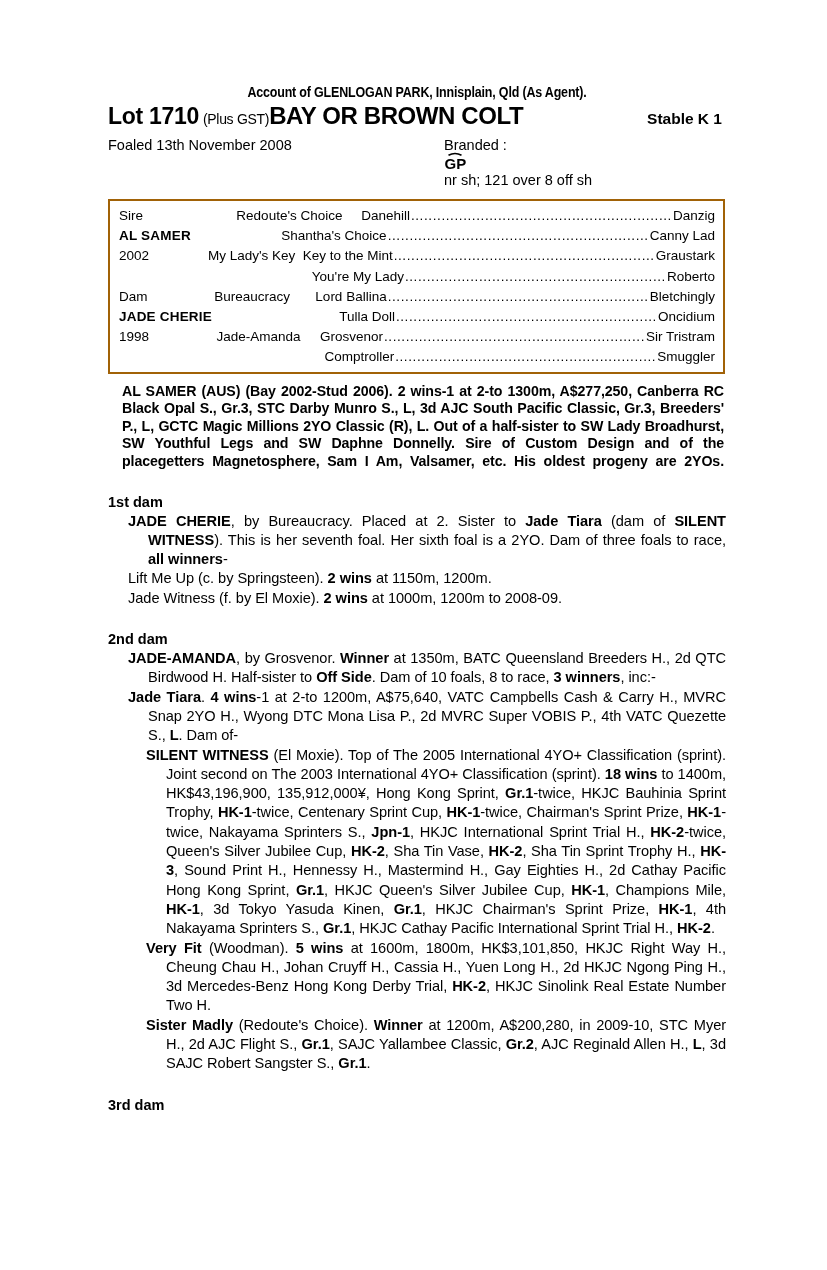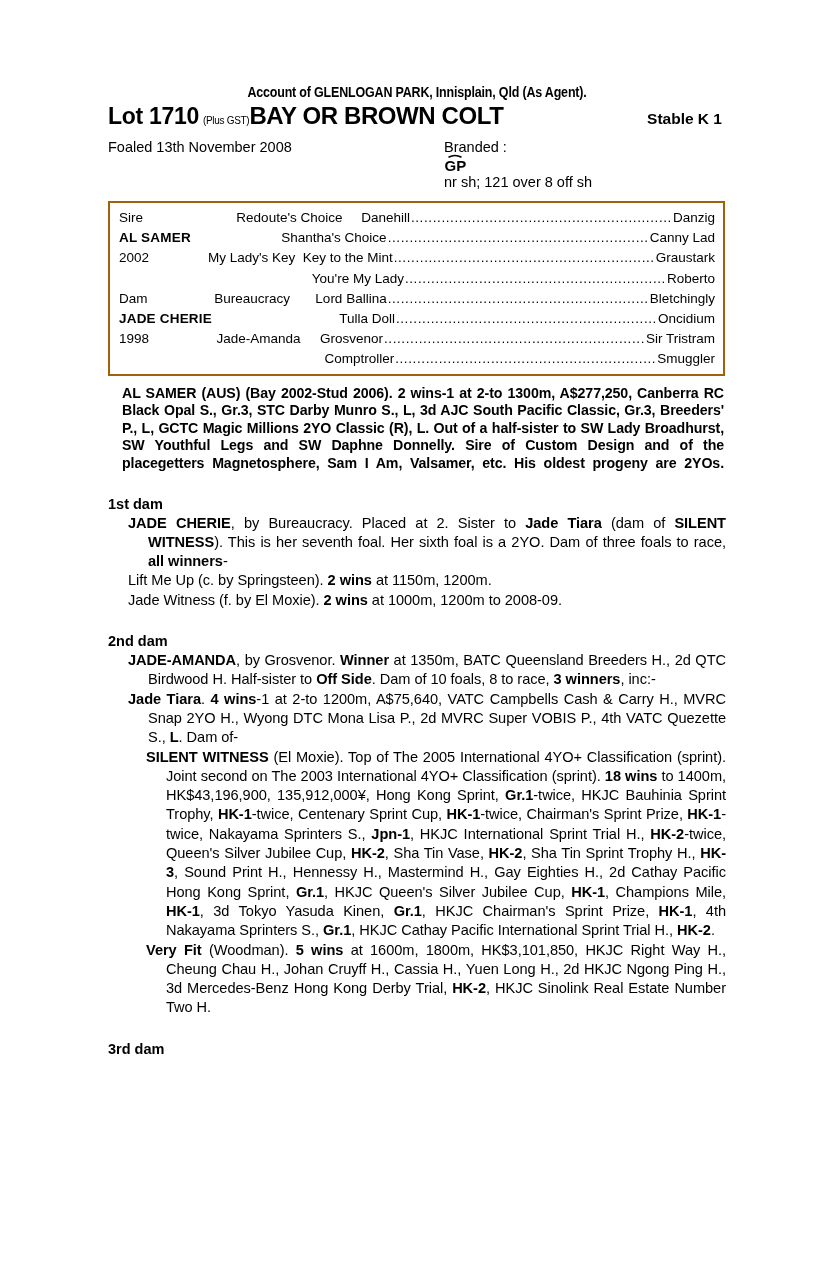--- a/index.html
+++ b/index.html
@@ -47,21 +47,21 @@
     white-space: nowrap;
     line-height: 26px;
     margin-bottom: 1px;
   }
   .lot-no {
     font-size: 23px;
     font-weight: bold;
     letter-spacing: -0.3px;
   }
   .plus-gst {
-    font-size: 10px;
+    font-size: 14px;
     font-weight: normal;
     letter-spacing: -0.3px;
     margin-left: 4px;
   }
   .colt-desc {
     font-size: 24px;
     font-weight: bold;
     letter-spacing: -0.4px;
   }
   .stable {
@@ -263,17 +263,18 @@
   <div class="sec-head">1st dam</div>
   <p class="j hang2"><b>JADE CHERIE</b>, by Bureaucracy. Placed at 2. Sister to <b>Jade Tiara</b> (dam of <b>SILENT WITNESS</b>). This is her seventh foal. Her sixth foal is a 2YO. Dam of three foals to race, <b>all winners</b>-</p>
   <p class="j hang3" style="padding-left:20px;text-indent:0;">Lift Me Up (c. by Springsteen). <b>2 wins</b> at 1150m, 1200m.</p>
   <p class="j hang3" style="padding-left:20px;text-indent:0;">Jade Witness (f. by El Moxie). <b>2 wins</b> at 1000m, 1200m to 2008-09.</p>
 
   <div class="sec-head">2nd dam</div>
   <p class="j hang2"><b>JADE-AMANDA</b>, by Grosvenor. <b>Winner</b> at 1350m, BATC Queensland Breeders H., 2d QTC Birdwood H. Half-sister to <b>Off Side</b>. Dam of 10 foals, 8 to race, <b>3 winners</b>, inc:-</p>
   <p class="j" style="padding-left:40px;text-indent:-20px;"><b>Jade Tiara</b>. <b>4 wins</b>-1 at 2-to 1200m, A$75,640, VATC Campbells Cash &amp; Carry H., MVRC Snap 2YO H., Wyong DTC Mona Lisa P., 2d MVRC Super VOBIS P., 4th VATC Quezette S., <b>L</b>. Dam of-</p>
   <p class="j" style="padding-left:58px;text-indent:-20px;"><b><b>SILENT WITNESS</b></b> (El Moxie). Top of The 2005 International 4YO+ Classification (sprint). Joint second on The 2003 International 4YO+ Classification (sprint). <b>18 wins</b> to 1400m, HK$43,196,900, 135,912,000¥, Hong Kong Sprint, <b>Gr.1</b>-twice, HKJC Bauhinia Sprint Trophy, <b>HK-1</b>-twice, Centenary Sprint Cup, <b>HK-1</b>-twice, Chairman's Sprint Prize, <b>HK-1</b>-twice, Nakayama Sprinters S., <b>Jpn-1</b>, HKJC International Sprint Trial H., <b>HK-2</b>-twice, Queen's Silver Jubilee Cup, <b>HK-2</b>, Sha Tin Vase, <b>HK-2</b>, Sha Tin Sprint Trophy H., <b>HK-3</b>, Sound Print H., Hennessy H., Mastermind H., Gay Eighties H., 2d Cathay Pacific Hong Kong Sprint, <b>Gr.1</b>, HKJC Queen's Silver Jubilee Cup, <b>HK-1</b>, Champions Mile, <b>HK-1</b>, 3d Tokyo Yasuda Kinen, <b>Gr.1</b>, HKJC Chairman's Sprint Prize, <b>HK-1</b>, 4th Nakayama Sprinters S., <b>Gr.1</b>, HKJC Cathay Pacific International Sprint Trial H., <b>HK-2</b>.</p>
   <p class="j" style="padding-left:58px;text-indent:-20px;"><b><b>Very Fit</b></b> (Woodman). <b>5 wins</b> at 1600m, 1800m, HK$3,101,850, HKJC Right Way H., Cheung Chau H., Johan Cruyff H., Cassia H., Yuen Long H., 2d HKJC Ngong Ping H., 3d Mercedes-Benz Hong Kong Derby Trial, <b>HK-2</b>, HKJC Sinolink Real Estate Number Two H.</p>
+  <p class="j" style="padding-left:58px;text-indent:-20px;"><b><b>Sister Madly</b></b> (Redoute's Choice). <b>Winner</b> at 1200m, A$200,280, in 2009-10, STC Myer H., 2d AJC Flight S., <b>Gr.1</b>, SAJC Yallambee Classic, <b>Gr.2</b>, AJC Reginald Allen H., <b>L</b>, 3d SAJC Robert Sangster S., <b>Gr.1</b>.</p>
 
   <div class="sec-head">3rd dam</div>
 
  </div>
 </div>
 
 </body></html>

